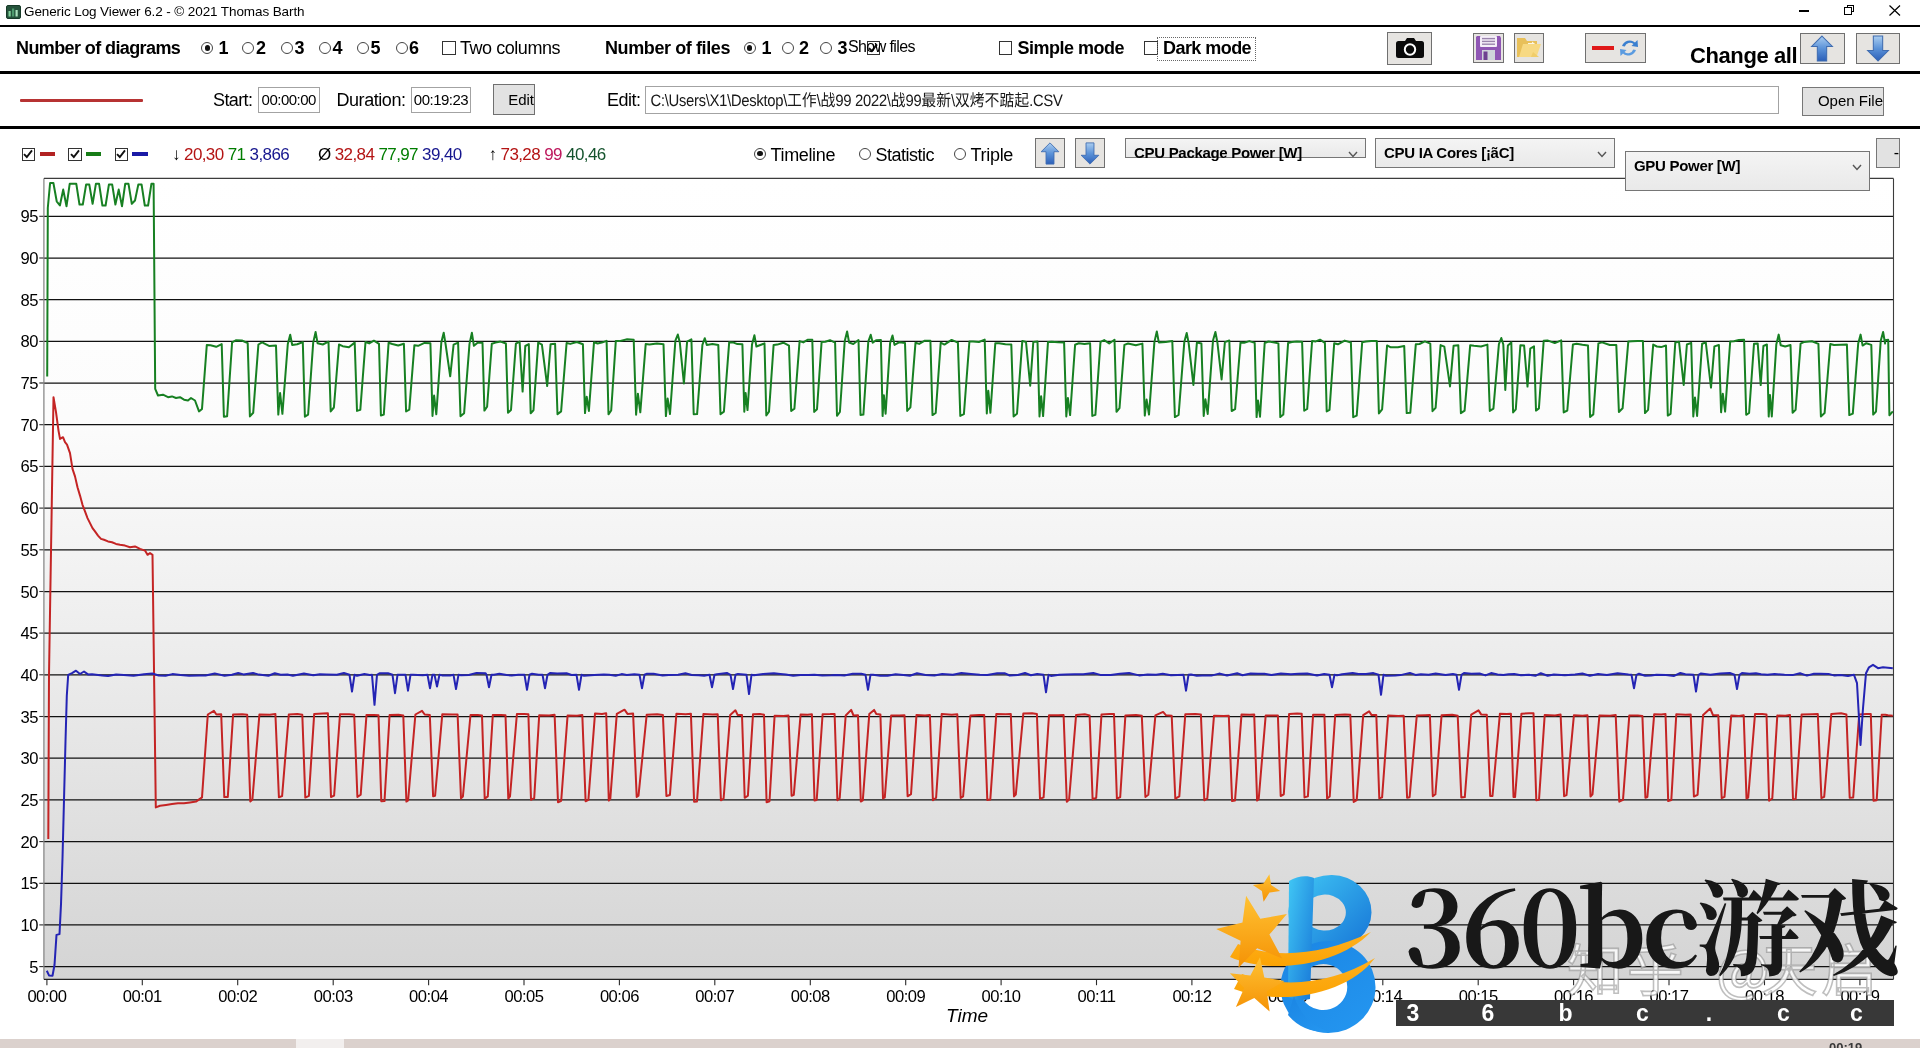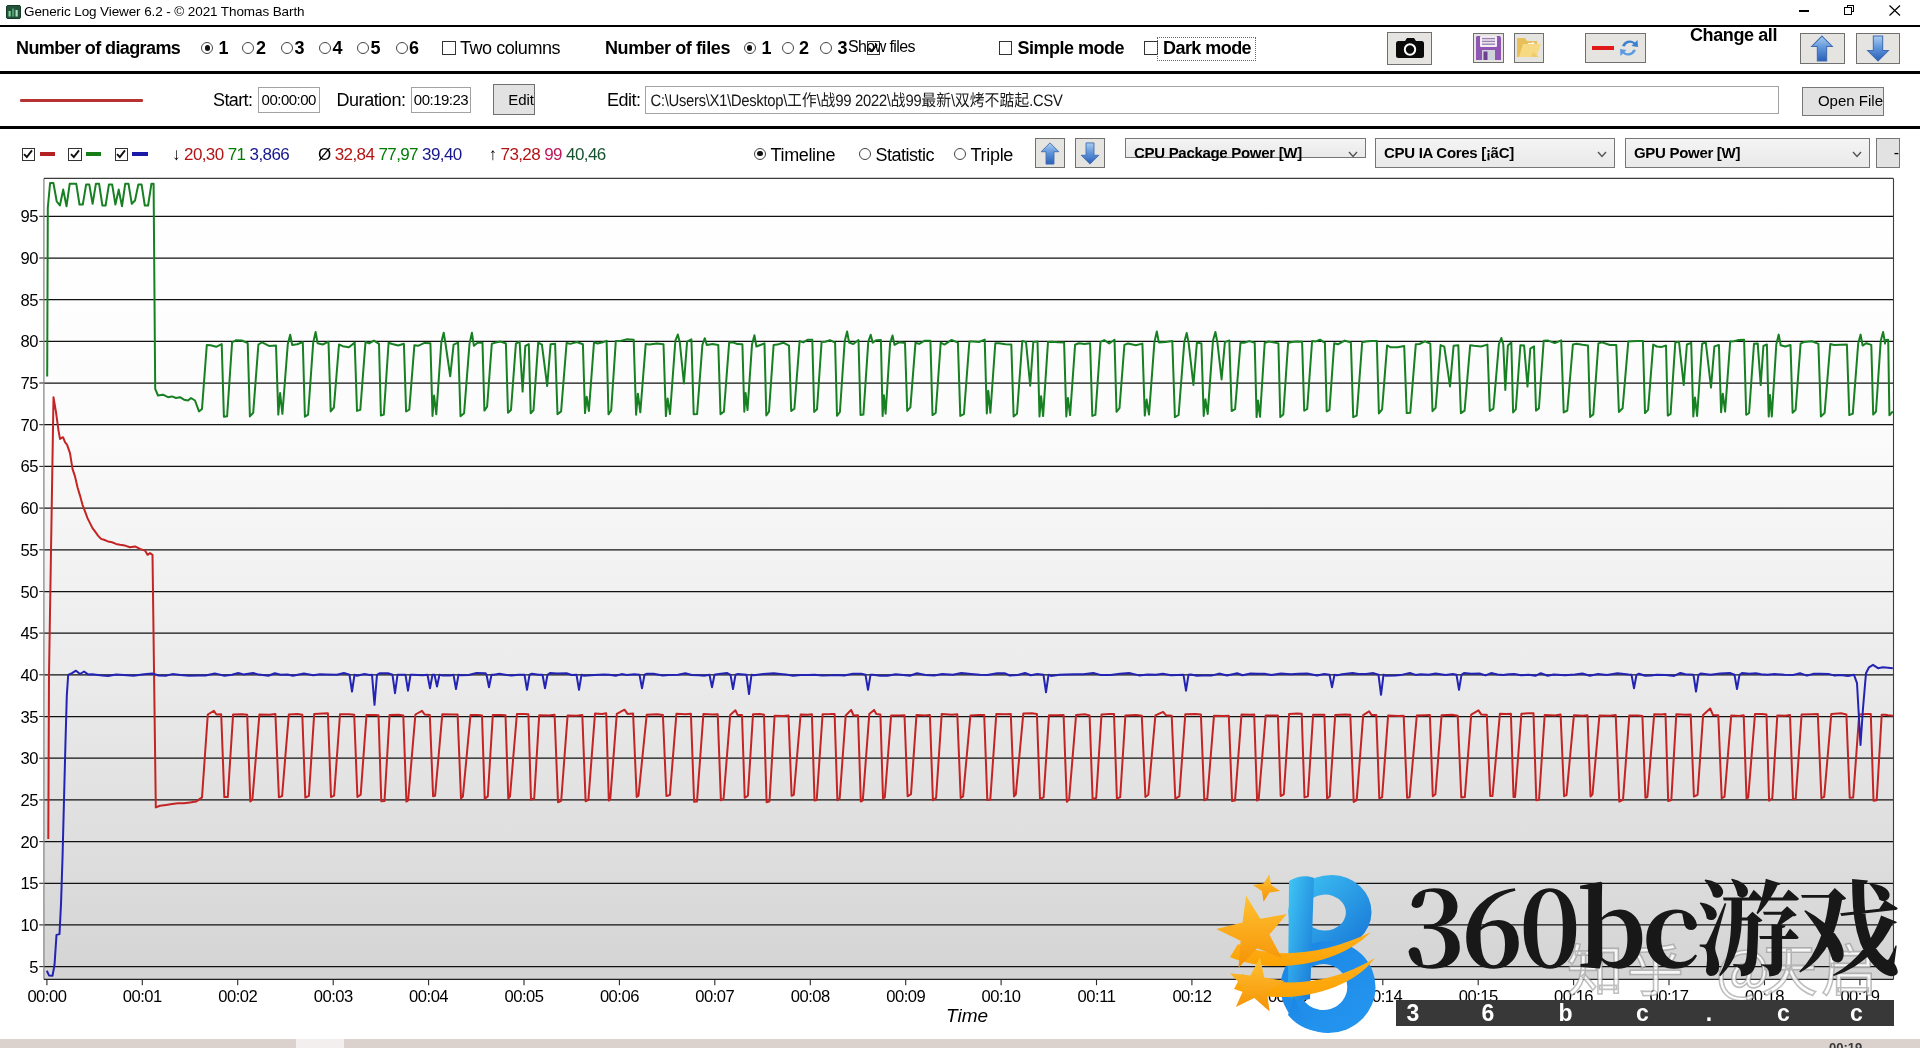--- a/index.html
+++ b/index.html
@@ -263,21 +263,21 @@
   </div>
 <div class="ibtn" style="left:1585px;top:33px;width:61px;height:29.5px;gap:4px">
     <div style="width:22px;height:4px;background:#e01919"></div>
     <svg width="22" height="22" viewBox="0 0 22 22">
       <g fill="#3a7fd0">
         <path d="M4 9 A8 8 0 0 1 17 5.5 L19.5 3 L20 10 L13.5 9 L15.5 7 A5.5 5.5 0 0 0 6.8 9.5 Z"></path>
         <path d="M18 13 A8 8 0 0 1 5 16.5 L2.5 19 L2 12 L8.5 13 L6.5 15 A5.5 5.5 0 0 0 15.2 12.5 Z" fill="#5b9be0"></path>
       </g>
     </svg>
   </div>
-<div class="t b" style="left:1690px;top:25px;font-size:18px;letter-spacing:-0.4px">Change all</div>
+<div class="t b" style="left:1690px;top:43px;font-size:22px;letter-spacing:-0.4px">Change all</div>
 <div class="ibtn" style="left:1800px;top:33px;width:44.5px;height:31px">
     <svg width="26" height="27" viewBox="0 0 24 26">
       <defs>
         <linearGradient id="ua" x1="0" y1="0" x2="0" y2="1">
           <stop offset="0" stop-color="#aacdf0"></stop>
           <stop offset="0.5" stop-color="#5b92d8"></stop>
           <stop offset="1" stop-color="#2c5fb8"></stop>
         </linearGradient>
       </defs>
       <polygon points="12,1 22,11 16.5,11 16.5,25 7.5,25 7.5,11 2,11" fill="url(#ua)" stroke="#3f6cb0" stroke-width="1"></polygon>
@@ -363,20 +363,20 @@
       </defs>
       <polygon points="12,25 2,15 7.5,15 7.5,1 16.5,1 16.5,15 22,15" fill="url(#da)" stroke="#3f6cb0" stroke-width="1"></polygon>
     </svg>
   </div>
 <div class="dd" style="left:1125px;top:137.5px;width:241px;height:20px">CPU Package Power [W]<svg width="10" height="7" viewBox="0 0 10 7" style="position:absolute;right:7px;top:12px">
       <polyline points="1,1 5,5.5 9,1" fill="none" stroke="#555" stroke-width="1.4"></polyline>
     </svg></div>
 <div class="dd" style="left:1375px;top:137.5px;width:240px;height:30px">CPU IA Cores [¡ãC]<svg width="10" height="7" viewBox="0 0 10 7" style="position:absolute;right:7px;top:12px">
       <polyline points="1,1 5,5.5 9,1" fill="none" stroke="#555" stroke-width="1.4"></polyline>
     </svg></div>
-<div class="dd" style="left:1625px;top:138px;width:245px;height:30px">GPU Power [W]<svg width="10" height="7" viewBox="0 0 10 7" style="position:absolute;right:7px;top:12px">
+<div class="dd" style="left:1625px;top:151px;width:245px;height:40px">GPU Power [W]<svg width="10" height="7" viewBox="0 0 10 7" style="position:absolute;right:7px;top:12px">
       <polyline points="1,1 5,5.5 9,1" fill="none" stroke="#555" stroke-width="1.4"></polyline>
     </svg></div>
 <div class="btn" style="left:1876px;top:137.5px;width:24px;height:30px;font-size:16px;line-height:27px;border:1.4px solid #777">-</div>
 
 <div style="position:absolute;left:0;top:1038.5px;width:1920px;height:9.5px;background:#dbd1cd;overflow:hidden">
 <div style="position:absolute;left:296px;top:0;width:48px;height:10px;background:#f2efee"></div>
 <div style="position:absolute;left:1829px;top:1px;font-size:13px;color:#3a3a3a;font-weight:bold">00:19</div>
 </div>
 </body></html>

